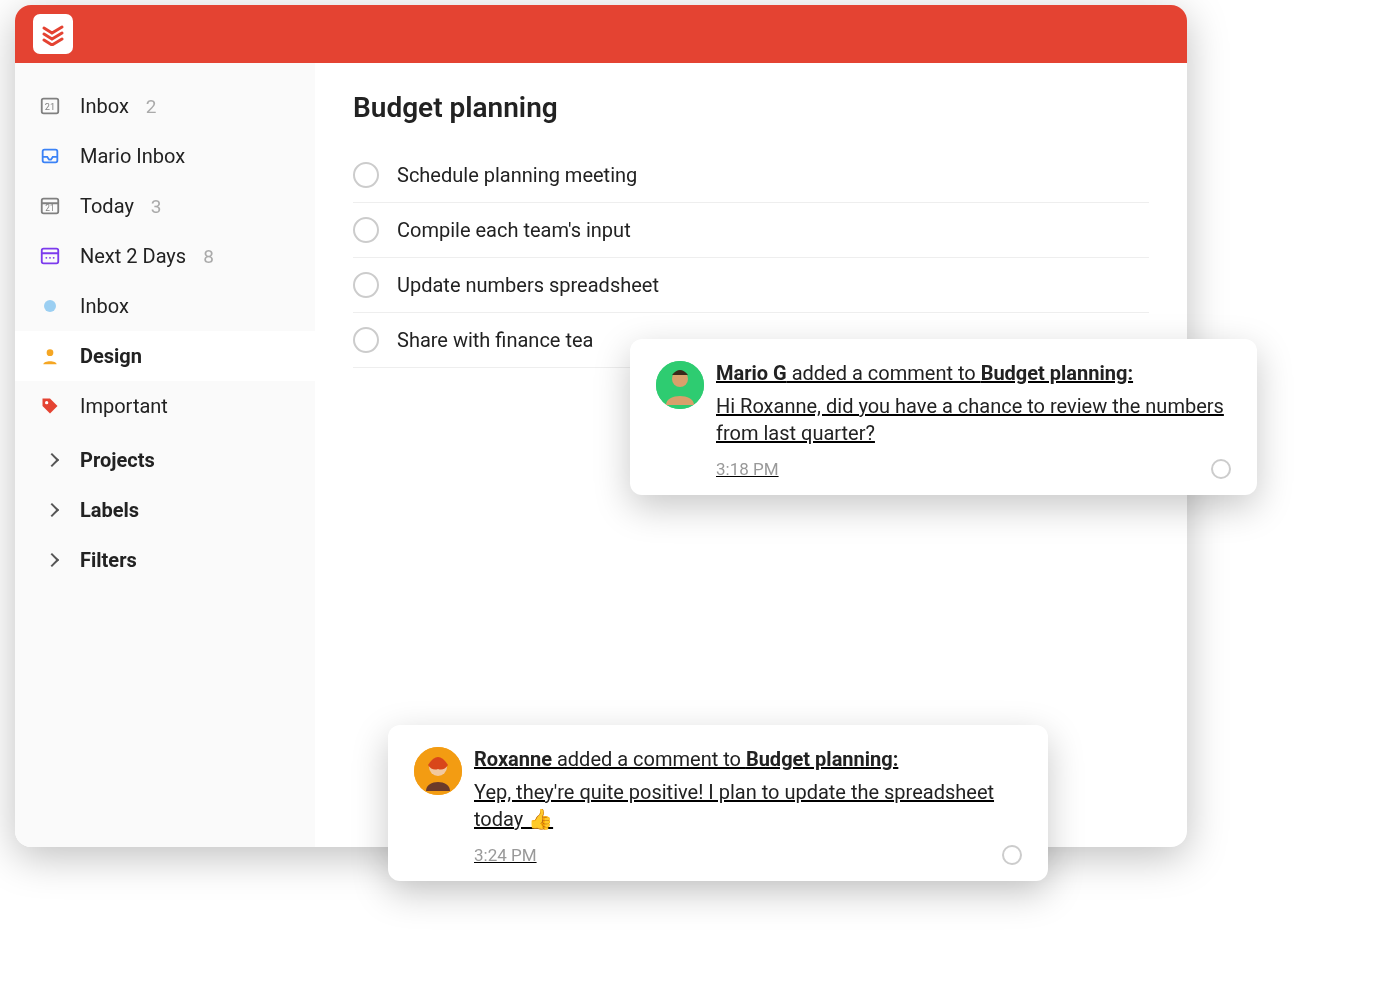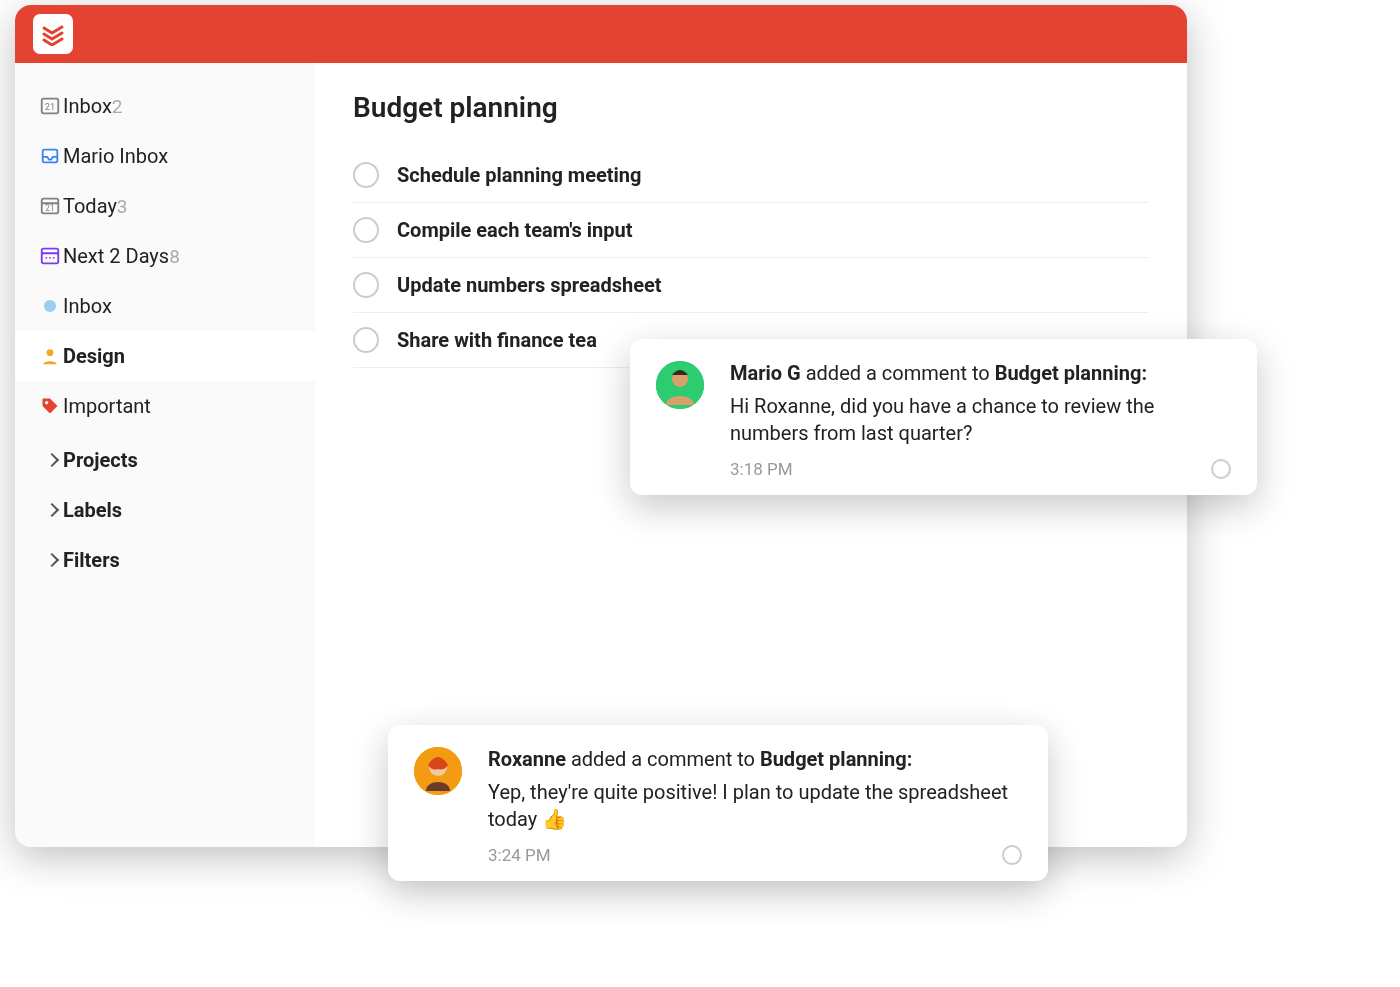--- a/index.html
+++ b/index.html
@@ -42,21 +42,21 @@
   }
   .sidebar {
     width: 300px;
     background: #fafafa;
     padding-top: 18px;
   }
   .sidebar-item {
     display: flex;
     align-items: center;
     padding: 12px 22px;
-    gap: 0;
+    gap: 17px;
     cursor: pointer;
     font-size: 20px;
     color: #333;
   }
   .sidebar-item.active { background: #fff; }
   .sidebar-item .icon-slot {
     width: 26px; height: 26px;
     display: flex; align-items: center; justify-content: center;
     flex-shrink: 0;
   }
@@ -80,38 +80,38 @@
     font-weight: 600;
     color: #222;
     margin-bottom: 24px;
   }
   .task-row {
     display: flex;
     align-items: center;
     gap: 18px;
     padding: 14px 0;
     border-bottom: 1px solid #eee;
-    font-weight: bold;
   }
   .task-checkbox {
     width: 26px; height: 26px;
     border: 2px solid #ccc;
     border-radius: 50%;
     flex-shrink: 0;
   }
   .task-label { font-size: 20px; color: #222; }
 
   .notif {
     position: absolute;
     background: #fff;
     border-radius: 12px;
     box-shadow: 0 12px 36px rgba(0,0,0,0.22);
     padding: 22px 26px 16px 26px;
     display: flex;
-    gap: 26px;
+    gap: 12px;
+    text-decoration: underline;
   }
   .notif1 { left: 630px; top: 339px; width: 627px; }
   .notif2 { left: 388px; top: 725px; width: 660px; }
   .avatar {
     width: 48px; height: 48px;
     border-radius: 50%;
     flex-shrink: 0;
     display: flex; align-items: center; justify-content: center;
     font-weight: 700; color: #fff; font-size: 18px;
   }

